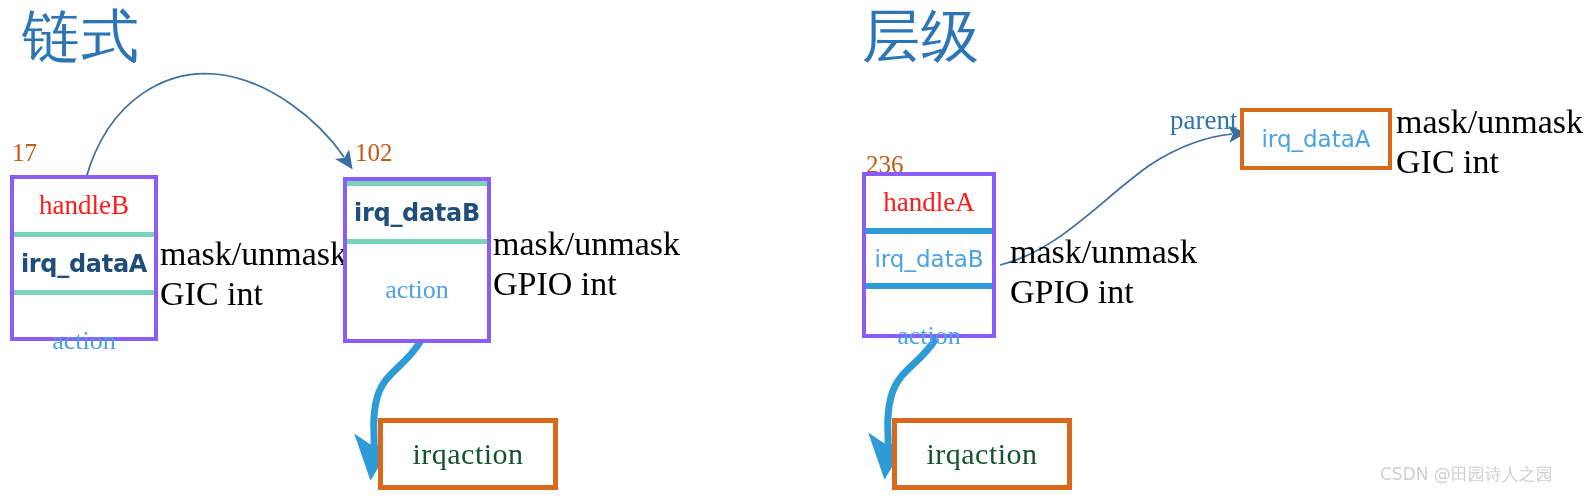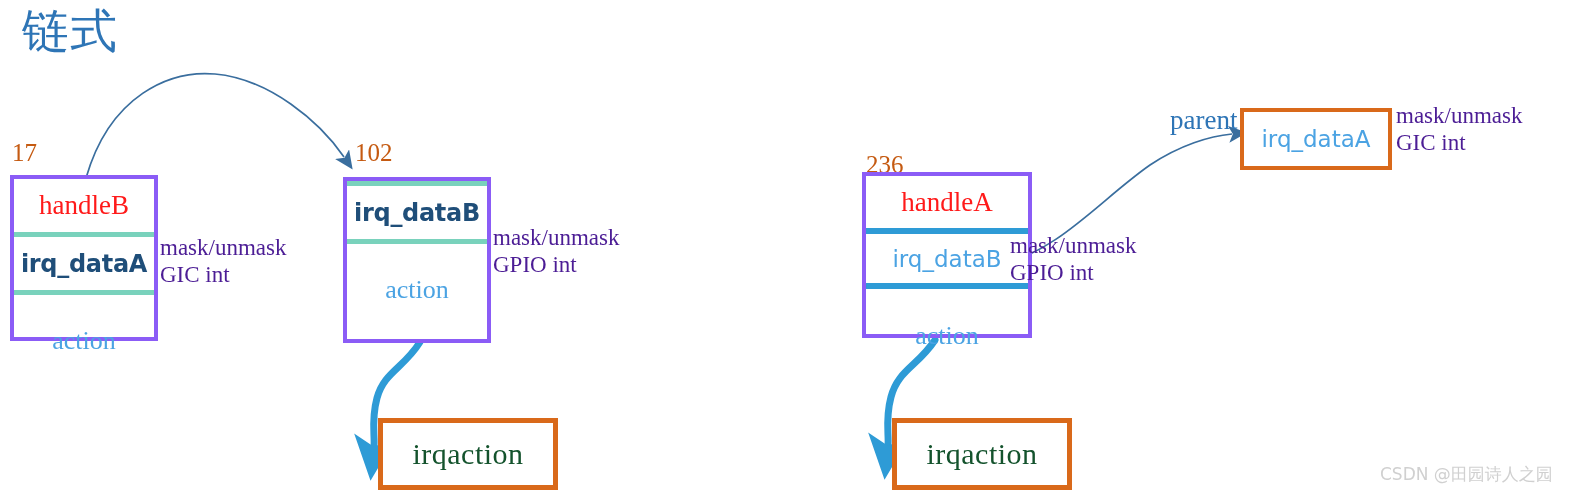--- a/index.html
+++ b/index.html
@@ -16,21 +16,21 @@
     width: 1591px;
     height: 503px;
     background: #ffffff;
     overflow: hidden;
   }
   .abs { position: absolute; }
 
   
   .section-title {
     font-family: "Liberation Serif", "DejaVu Serif", serif;
-    font-size: 47px;
+    font-size: 58px;
     line-height: 1;
     color: #2E75B6;
     white-space: nowrap;
     letter-spacing: 1px;
   }
 
   
   .irq-number {
     font-family: "Liberation Serif", "DejaVu Serif", serif;
     font-size: 25px;
@@ -95,23 +95,23 @@
   .irqaction-text {
     font-family: Liberation Serif, serif;
     font-size: 30px;
     color: #14532d;
     letter-spacing: 0.5px;
   }
 
   
   .annot {
     font-family: "Liberation Serif", "DejaVu Serif", serif;
-    font-size: 23px;
+    font-size: 34px;
     line-height: 1.18;
-    color: #4c1d95;
+    color: #000000;
     white-space: nowrap;
   }
   .parent-label {
     font-family: "Liberation Serif", "DejaVu Serif", serif;
     font-size: 27px;
     color: #2E75B6;
     white-space: nowrap;
     margin-left: 48px;
   }
 
@@ -194,24 +194,25 @@
 
   <div class="abs annot" style="left:493px; top:224px;">
     <div>mask/unmask</div>
     <div>GPIO int</div>
   </div>
 
   <div class="abs plain-box" style="left:378px; top:418px; width:180px; height:72px;">
     <span class="irqaction-text">irqaction</span>
   </div>
 
+  <div class="abs section-title" style="left:862px; top:8px;">层级</div>
 
   <div class="abs irq-number" style="left:866px; top:152px;">236</div>
 
-  <div class="abs struct-box" style="left:862px; top:172px; width:170px; height:166px;text-align:center;">
+  <div class="abs struct-box" style="left:862px; top:172px; width:134px; height:166px;text-align:center;">
     <div class="struct-row" style="height:52px;">
       <span class="row-handle">handleA</span>
     </div>
     <div class="divider-blue"></div>
     <div class="struct-row" style="height:49px;">
       <span class="row-irqdata-light">irq_dataB</span>
     </div>
     <div class="divider-blue"></div>
     <div class="struct-row" style="height:45px;">
       <span class="row-action">action</span>

